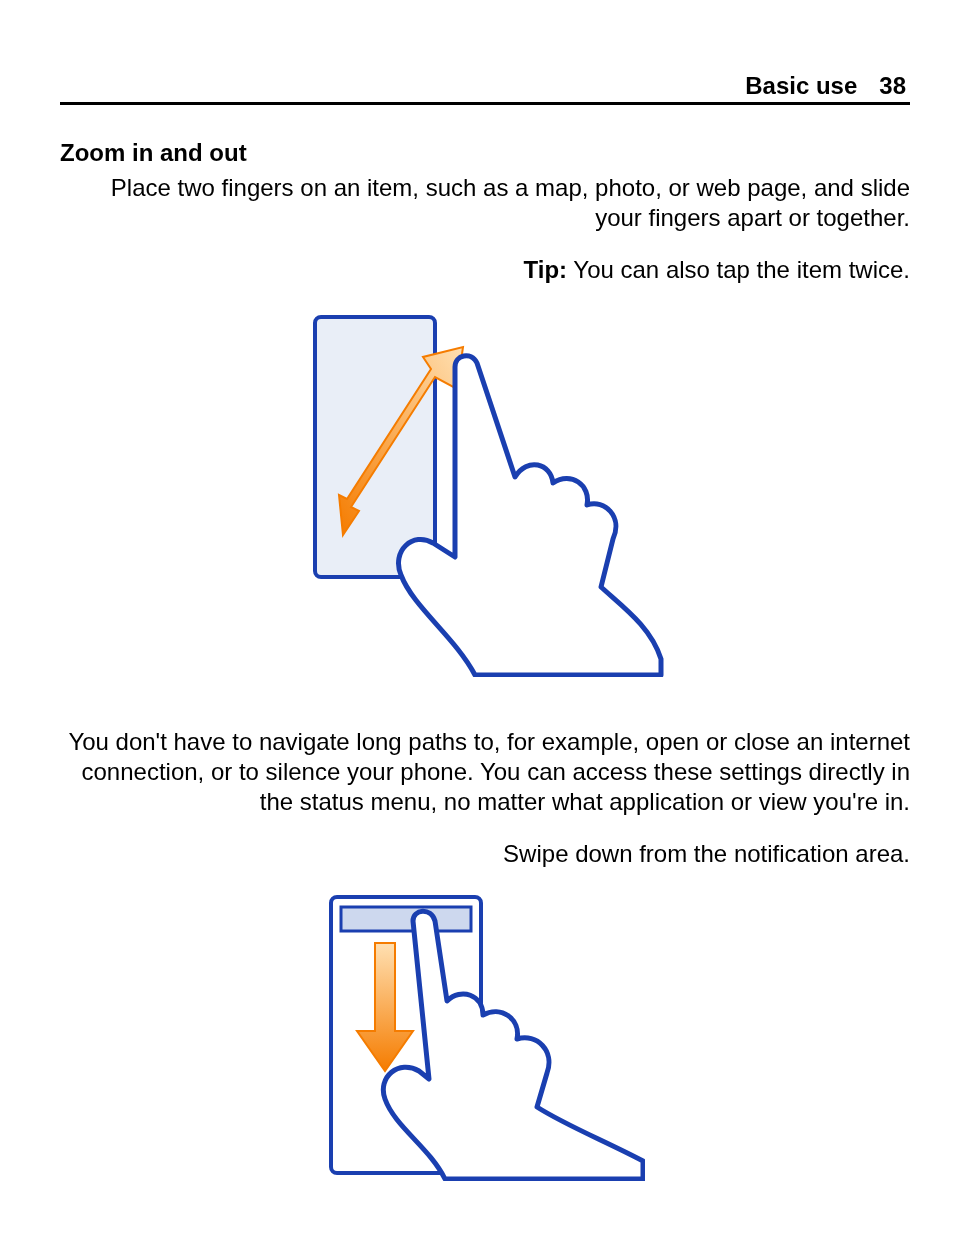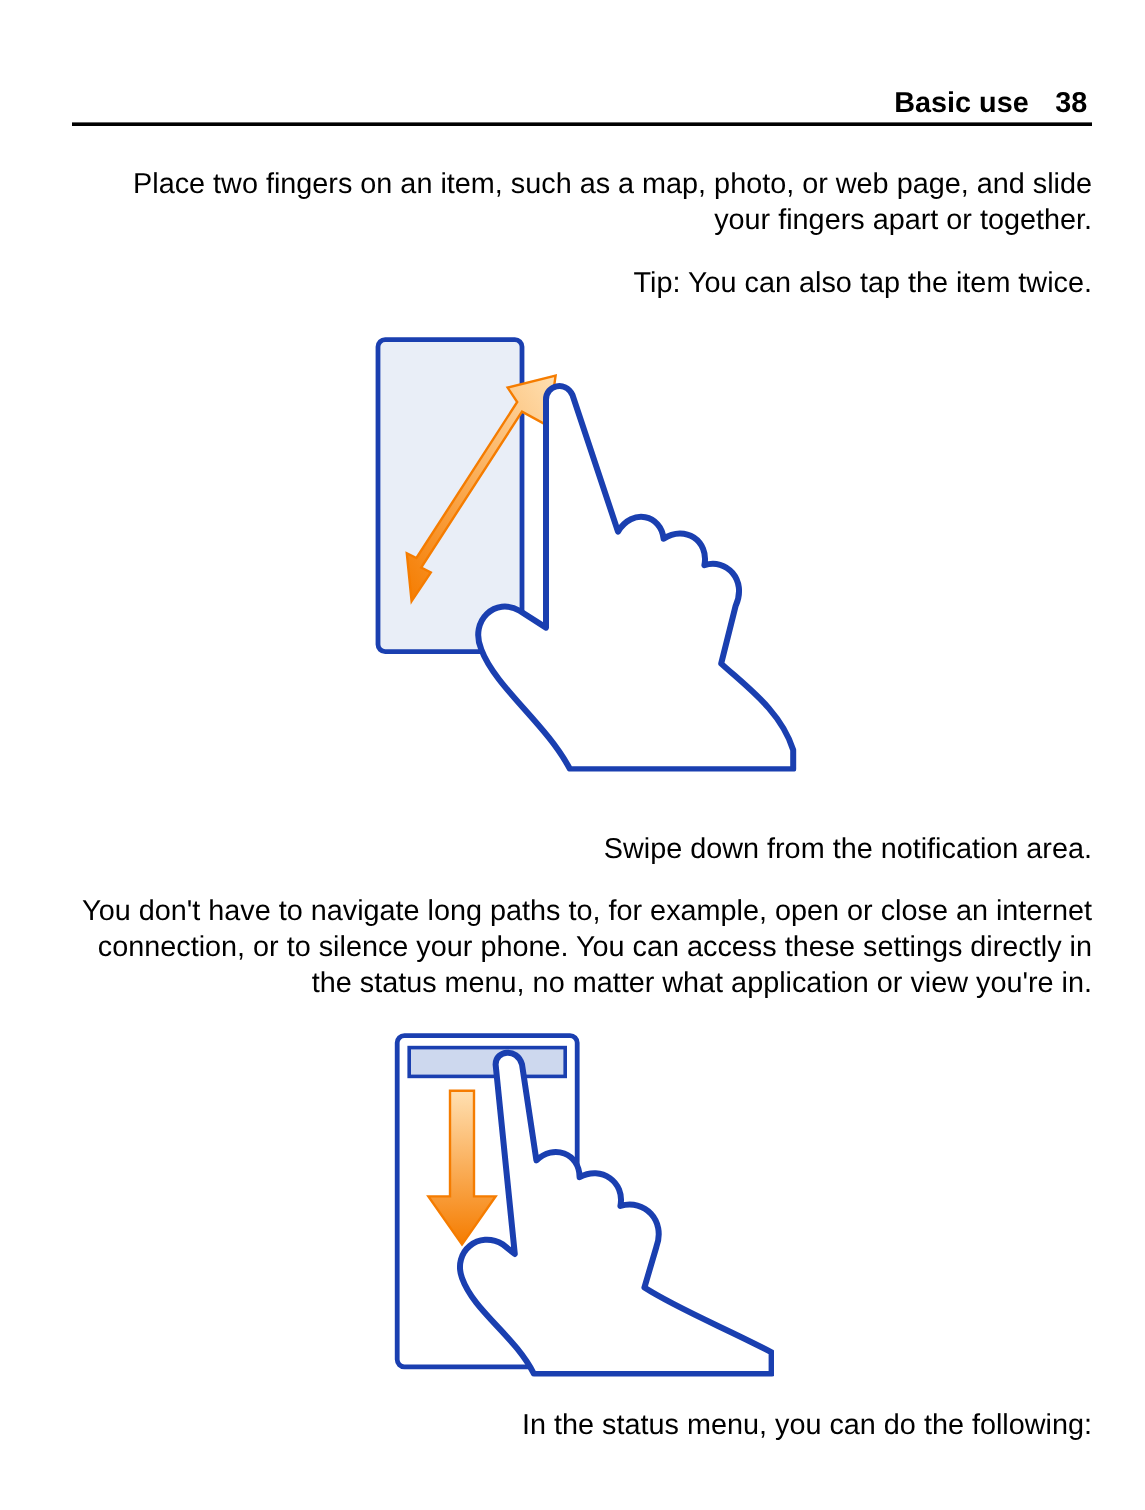--- a/index.html
+++ b/index.html
@@ -28,21 +28,21 @@
     font-size:24px;
     font-weight:700;
     margin:0 0 6px 0;
   }
   .para{
     font-size:24px;
     line-height:1.25;
     margin:0 0 22px 0;
     text-align:right;
   }
-  .tip-label{font-weight:400;}
+  .tip-label{font-weight:700;}
   .illus{
     display:block;
     margin:0 auto 50px auto;
   }
   .sub-header{
     background:#bfbfbf;
     font-size:24px;
     font-weight:700;
     padding:2px 6px;
     margin:0 0 6px -10px;
@@ -57,20 +57,21 @@
 </head>
 <body>
 
 <div class="page">
 
   <div class="header">
     <span class="title">Basic use</span>
     <span>38</span>
   </div>
 
+  <h2 class="section-title">Zoom in and out</h2>
   <p class="para">Place two fingers on an item, such as a map, photo, or web page, and slide your fingers apart or together.</p>
   <p class="para">
     <span class="tip-label">Tip:</span><span> You can also tap the item twice.</span>
   </p>
 
   <svg class="illus" width="360" height="370" viewBox="0 0 360 370">
     <defs>
       <linearGradient id="arr1" x1="0%" y1="100%" x2="100%" y2="0%">
         <stop offset="0%" stop-color="#f57c00"></stop>
         <stop offset="100%" stop-color="#ffe0b2"></stop>
@@ -94,22 +95,22 @@
                C318 300 346 320 356 352
                L356 368
                L170 368
                C150 330 108 300 96 268
                C86 244 108 224 128 236
                L150 250
                Z"></path>
     </g>
   </svg>
 
+  <p class="para" style="margin-bottom:22px">You don't have to navigate long paths to, for example, open or close an internet connection, or to silence your phone. You can access these settings directly in the status menu, no matter what application or view you're in.</p>
   <p class="para">Swipe down from the notification area.</p>
-  <p class="para" style="margin-bottom:22px">You don't have to navigate long paths to, for example, open or close an internet connection, or to silence your phone. You can access these settings directly in the status menu, no matter what application or view you're in.</p>
 
   <svg class="illus2" width="320" height="290" viewBox="0 0 320 290">
     <defs>
       <linearGradient id="arr2" x1="0%" y1="0%" x2="0%" y2="100%">
         <stop offset="0%" stop-color="#ffe0b2"></stop>
         <stop offset="100%" stop-color="#f57c00"></stop>
       </linearGradient>
     </defs>
 
     <rect x="6" y="6" width="150" height="276" rx="6" fill="#ffffff" stroke="#1a3fb0" stroke-width="4"></rect>
@@ -131,15 +132,14 @@
                C240 234 280 250 318 270
                L318 288
                L120 288
                C104 256 70 236 60 208
                C52 186 74 168 94 180
                L104 188
                Z"></path>
     </g>
   </svg>
 
-  <p class="para" style="margin-bottom:18px">In the status menu, you can do the following:</p>
 
 </div>
 
 </body></html>

